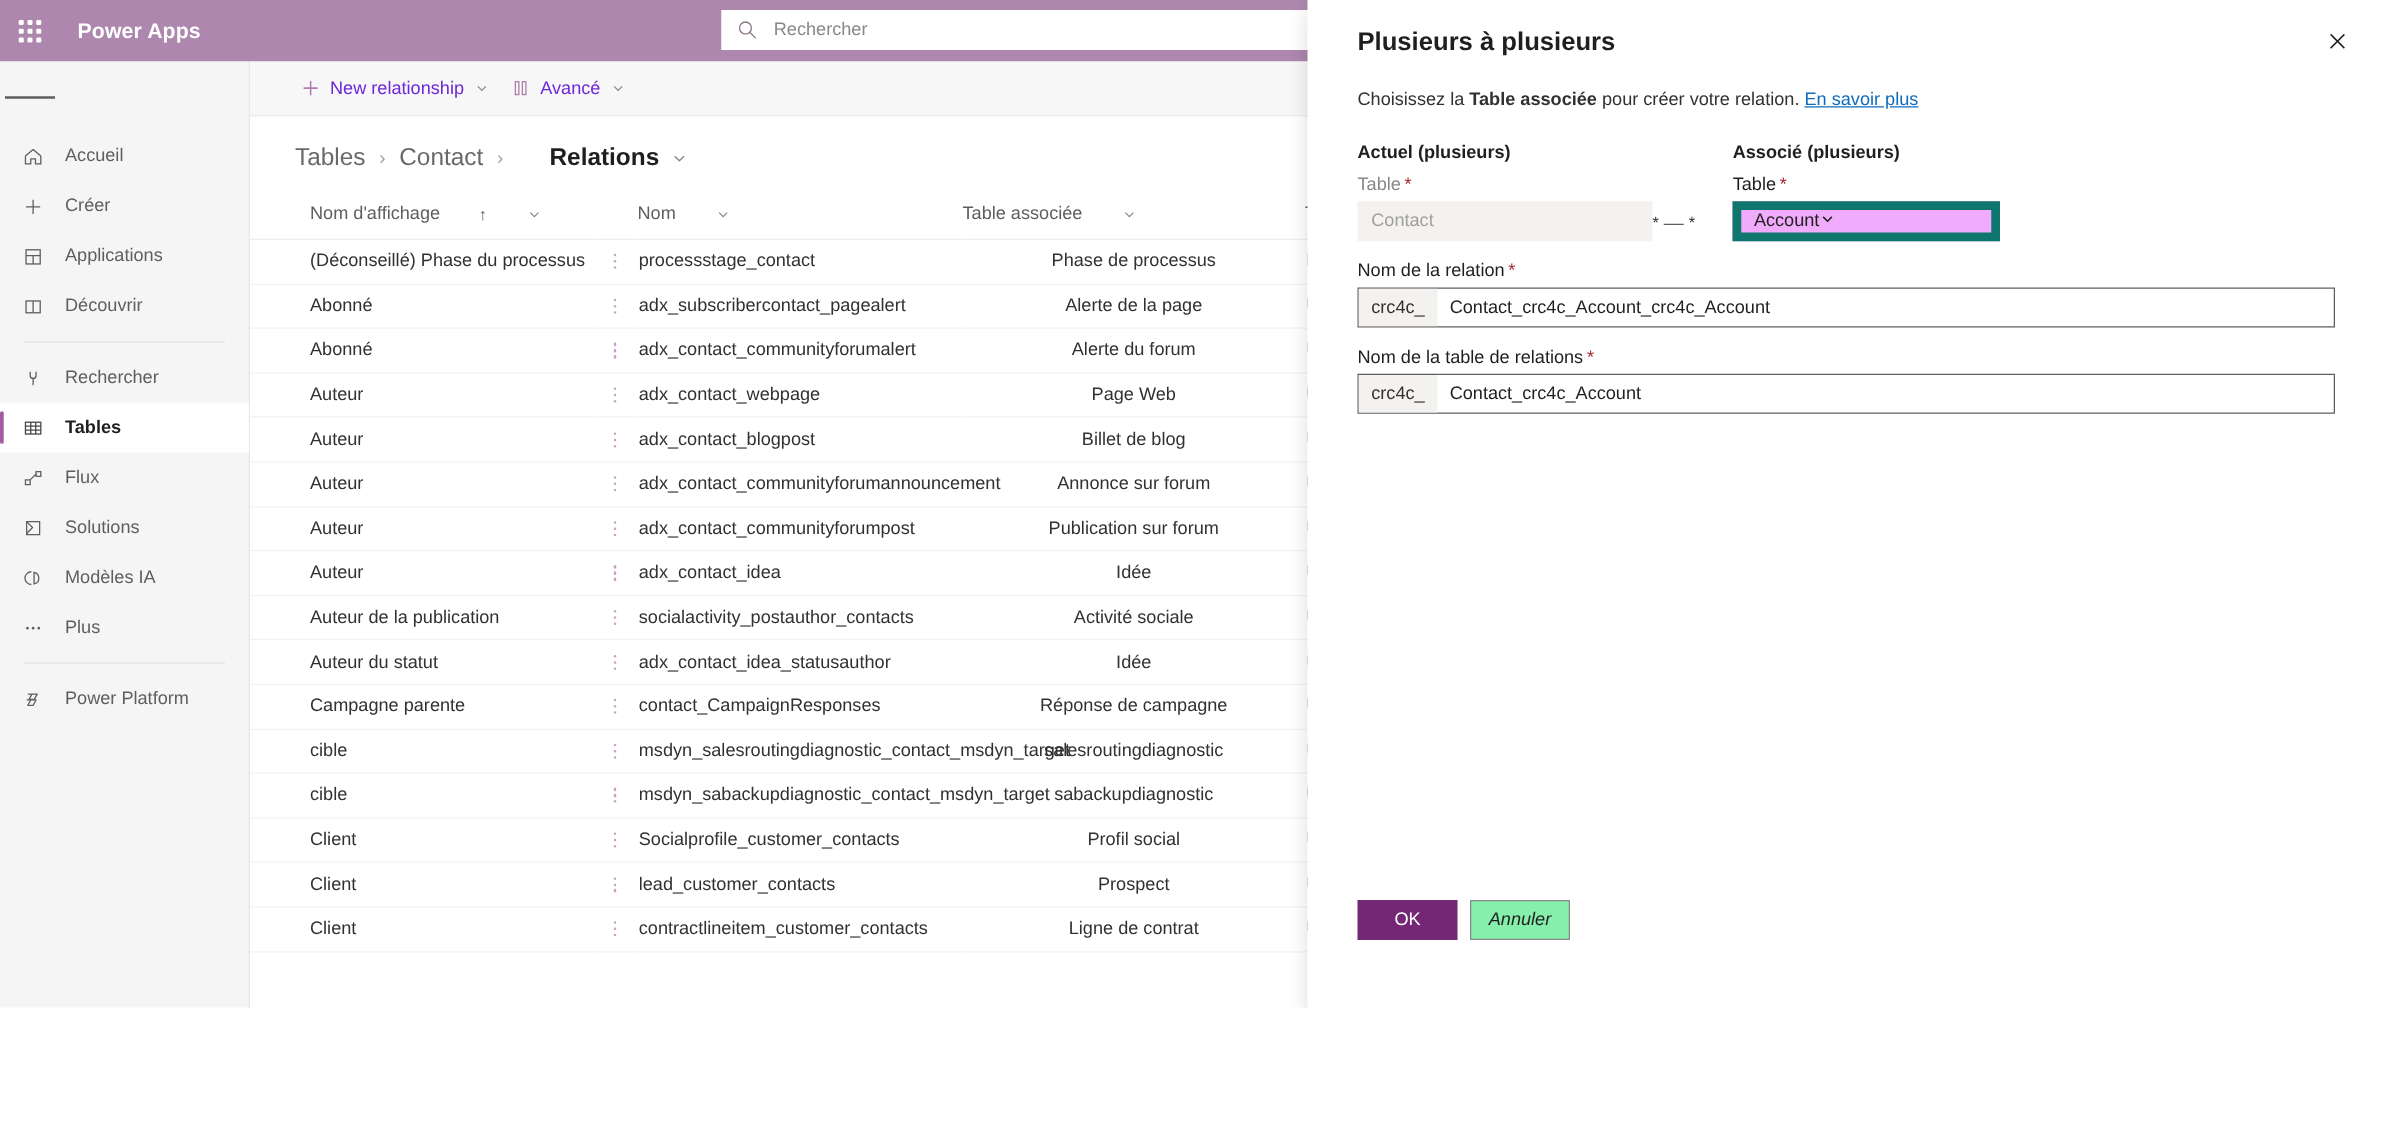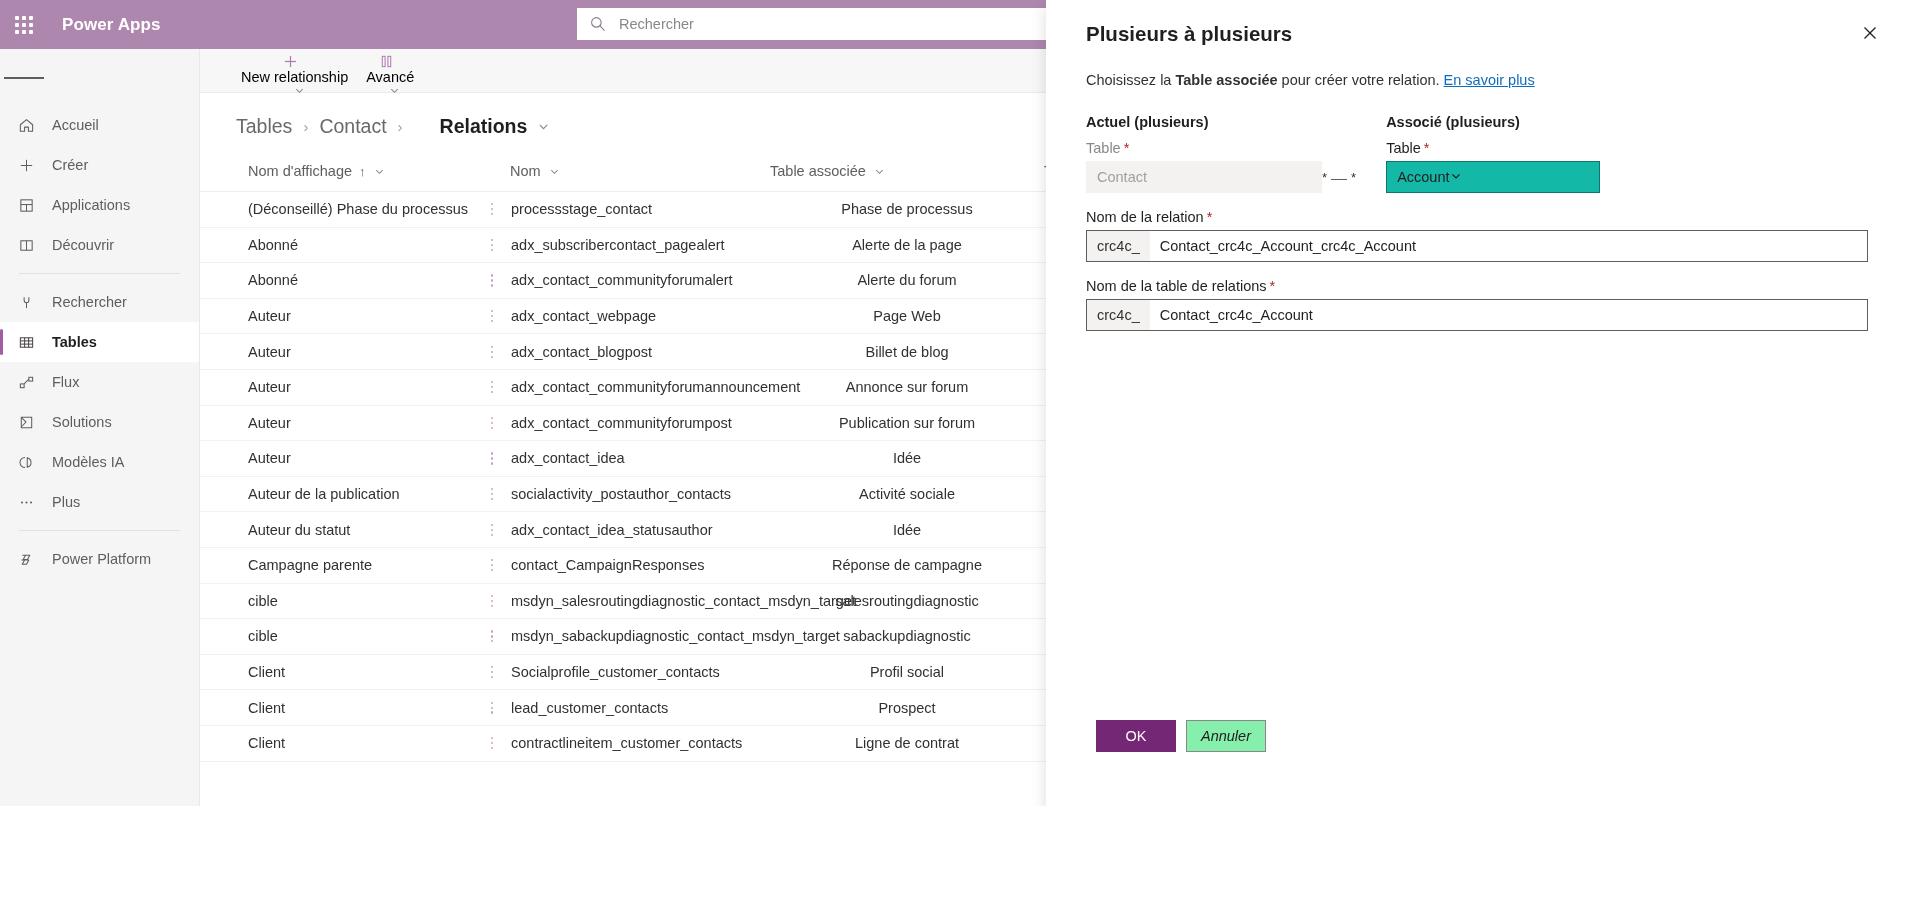--- a/index.html
+++ b/index.html
@@ -84,21 +84,21 @@
     overflow: hidden; text-overflow: clip; width: 150px; }
 
   
   .cmdbar {
     position: absolute; top: 49px; left: 200px; width: 1708px; height: 44px;
     background: #f7f7f7; border-bottom: 1px solid #ececec;
     display: flex; align-items: center; padding-left: 32px; z-index: 5;
   }
   .cmdbtn {
     display: flex; align-items: center; height: 34px; padding: 0 9px;
-    cursor: pointer; color: #000000; font-size: 14.5px; border-radius: 2px; flex-direction: column;
+    cursor: pointer; color: #6d28d9; font-size: 14.5px; border-radius: 2px;
   }
   .cmdbtn .cico { margin-right: 8px; display: flex; align-items: center; }
   .cmdbtn .caret { margin-left: 9px; display: flex; align-items: center; }
 
   
   .content {
     position: absolute; top: 93px; left: 200px; width: 1708px; height: 825px;
     background: #ffffff; overflow: hidden;
   }
   .breadcrumb {
@@ -109,21 +109,21 @@
   .crumb.current { color: #201f1e; font-weight: 700; margin-left: 26px; }
   .crumb-sep { margin: 0 11px; color: #a19f9d; font-size: 15px; }
   .crumb-caret { margin-left: 10px; cursor: pointer; display: flex; align-items: center; }
 
   
   table.grid { width: 1708px; border-collapse: collapse; table-layout: fixed; margin-top: 6px; }
   table.grid th {
     text-align: left; font-weight: 400; color: #605e5c; font-size: 14.5px;
     padding: 10px 0 12px 0; border-bottom: 1px solid #ededed; vertical-align: bottom;
   }
-  .th-inner { display: flex; align-items: center; cursor: pointer; }
+  .th-inner { display: flex; align-items: center; cursor: pointer; gap: 24px; }
   .th-sort { margin-left: 7px; font-size: 13px; color: #605e5c; }
   .th-caret { margin-left: 8px; display: flex; align-items: center; }
   table.grid td {
     font-size: 14.5px; color: #323130; height: 35.6px;
     border-bottom: 1px solid #f2f2f2; vertical-align: middle;
   }
   td.c-display { padding-left: 48px; }
   td.c-dots { width: 26px; padding: 0; }
   td.c-name { color: #8a8886; font-size: 13.2px; }
   td.c-assoc { color: #323130; text-align: center; }
@@ -158,39 +158,39 @@
   .req { color: #a4262c; margin-left: 3px; }
   .fld-disabled {
     height: 32px; background: #f3f2f1; border: 1px solid transparent;
     display: flex; align-items: center; padding: 0 10px;
     font-size: 14.5px; color: #a19f9d;
   }
   .conn-row { display: flex; align-items: flex-end; }
   .star-l, .star-r { font-size: 13px; color: #323130; padding-bottom: 8px; }
   .dash { width: 16px; height: 1px; background: #605e5c; margin: 0 4px 13px 4px; }
   .dd {
-    height: 32px; width: 214px; border: 1px solid #0f766e; background: #14b8a6;
+    height: 32px; width: 214px; border: 7px solid #0f766e; background: #f0abfc;
     display: flex; align-items: center; 
     padding: 0 9px 0 10px; font-size: 14.5px; color: #201f1e; cursor: pointer;
   }
   .field-block { margin-top: 16px; }
   .prefixed {
     display: flex; align-items: center; height: 32px;
     border: 1px solid #605e5c; background: #ffffff; width: 100%;
   }
   .prefix {
     height: 30px; background: #f3f2f1; color: #323130; font-size: 14.5px;
     display: flex; align-items: center; padding: 0 10px; flex: 0 0 auto;
   }
   .prefixed input {
     border: 0; outline: 0; flex: 1 1 auto; height: 30px;
     padding: 0 10px; font-family: "Liberation Sans", sans-serif;
     font-size: 14.5px; color: #201f1e; background: transparent;
   }
-  .panel-foot { position: absolute; left: 50px; bottom: 166px; display: flex; gap: 10px; }
+  .panel-foot { position: absolute; left: 40px; bottom: 166px; display: flex; gap: 10px; }
   .btn { height: 32px; min-width: 80px; font-size: 14.5px; cursor: pointer;
     display: flex; align-items: center; justify-content: center;
     font-family: "Liberation Sans", sans-serif; border: 1px solid transparent; }
   .btn-primary { background: #742774; color: #ffffff; }
   .btn-default { background: #86efac; color: #201f1e; border: 1px solid #8a8886; font-style: italic; }
 </style>
 </head>
 <body>
 
 <div id="app">

